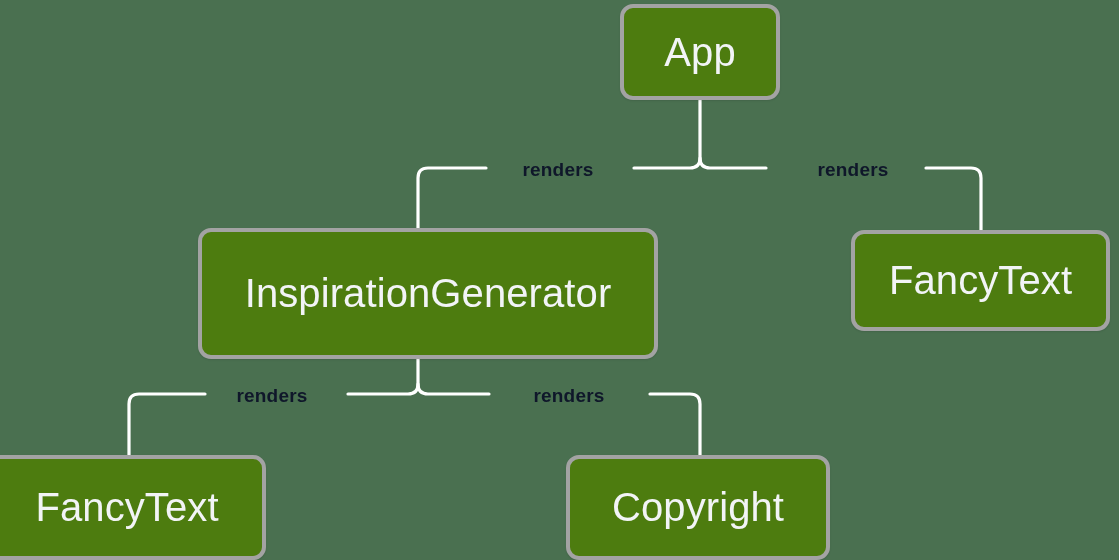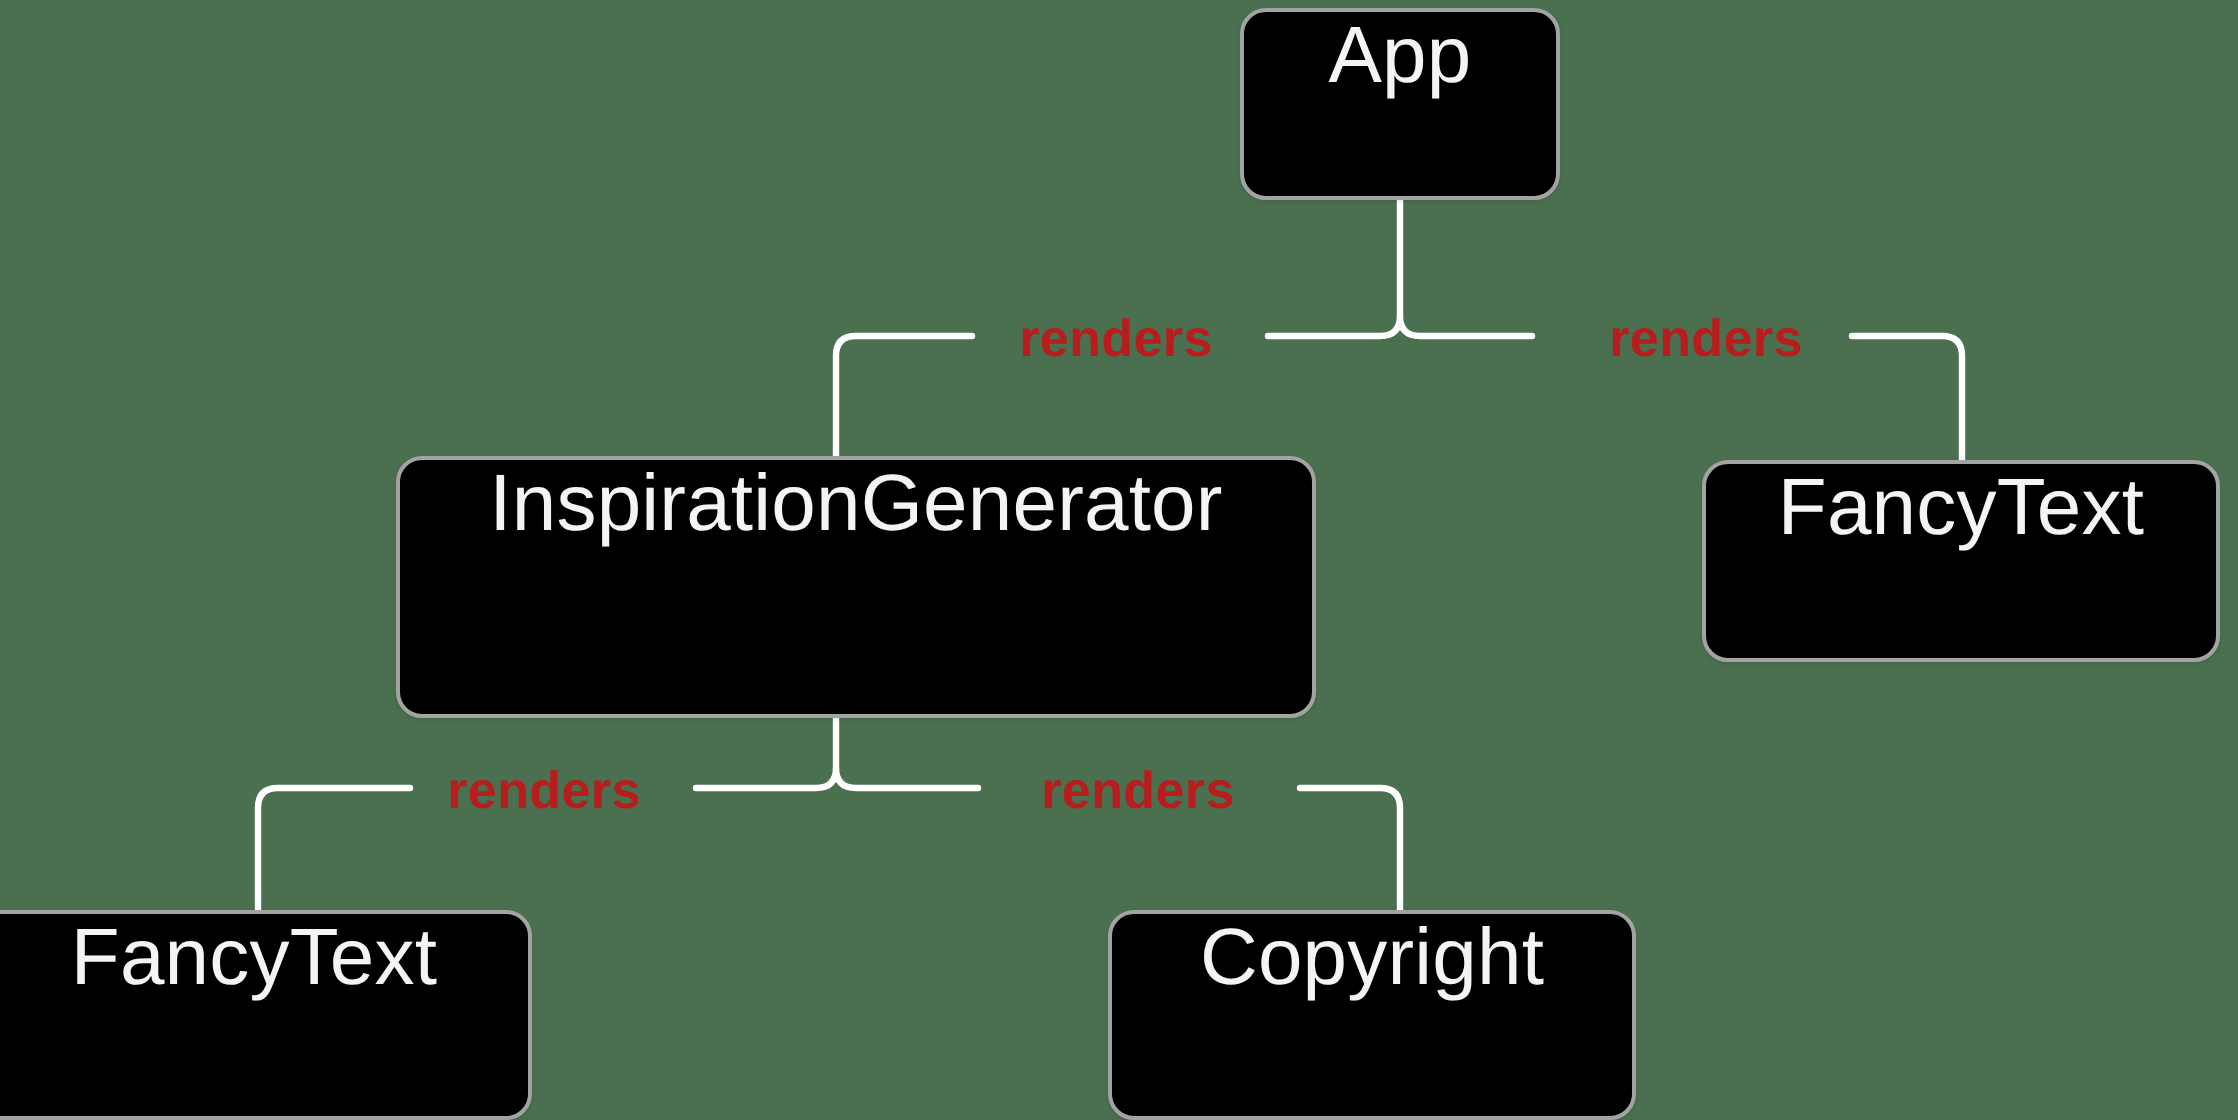--- a/index.html
+++ b/index.html
@@ -31,52 +31,53 @@
   .wire {
     fill: none;
     stroke: #ffffff;
     stroke-width: 3.2;
     stroke-linecap: round;
     stroke-linejoin: round;
   }
   .node {
     position: absolute;
     box-sizing: border-box;
-    background: #000000;
-    border: 2px solid #a3a3a3;
+    background: #4d7c0f;
+    border: 4px solid #a3a3a3;
     border-radius: 13px;
     display: flex;
+    align-items: center;
     justify-content: center;
     color: #ffffff;
     letter-spacing: 0.1px;
     white-space: nowrap;
     box-shadow: 0 1px 2px rgba(0,0,0,0.10);
   }
   .node-label {
     color: #f2f4f6;
     font-weight: 400;
   }
   .edge-label {
     position: absolute;
-    color: #b91c1c;
-    font-size: 26px;
+    color: #0f172a;
+    font-size: 19px;
     font-weight: 600;
     letter-spacing: 0.2px;
     white-space: nowrap;
     transform: translate(-50%, -50%);
     line-height: 1;
   }
 
   
   #node-app            { left: 620px; top: 4px;   width: 160px; height: 96px;  font-size: 40px; }
   #node-inspiration    { left: 198px; top: 228px; width: 460px; height: 131px; font-size: 40px; }
   #node-fancytext-right{ left: 851px; top: 230px; width: 259px; height: 101px; font-size: 40px; }
   #node-fancytext-left { left: -12px; top: 455px; width: 278px; height: 105px; font-size: 40px;
                          border-bottom-left-radius: 13px; }
-  #node-copyright      { left: 554px; top: 455px; width: 264px; height: 105px; font-size: 40px; }
+  #node-copyright      { left: 566px; top: 455px; width: 264px; height: 105px; font-size: 40px; }
 
   
   #edgelabel-app-inspiration   { left: 558px; top: 169px; }
   #edgelabel-app-fancytext     { left: 853px; top: 169px; }
   #edgelabel-insp-fancytext    { left: 272px; top: 395px; }
   #edgelabel-insp-copyright    { left: 569px; top: 395px; }
 </style>
 </head>
 <body>
 

